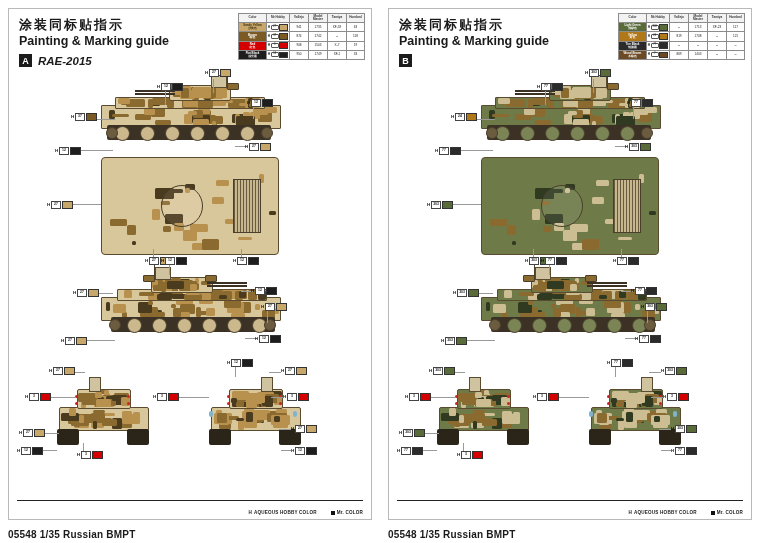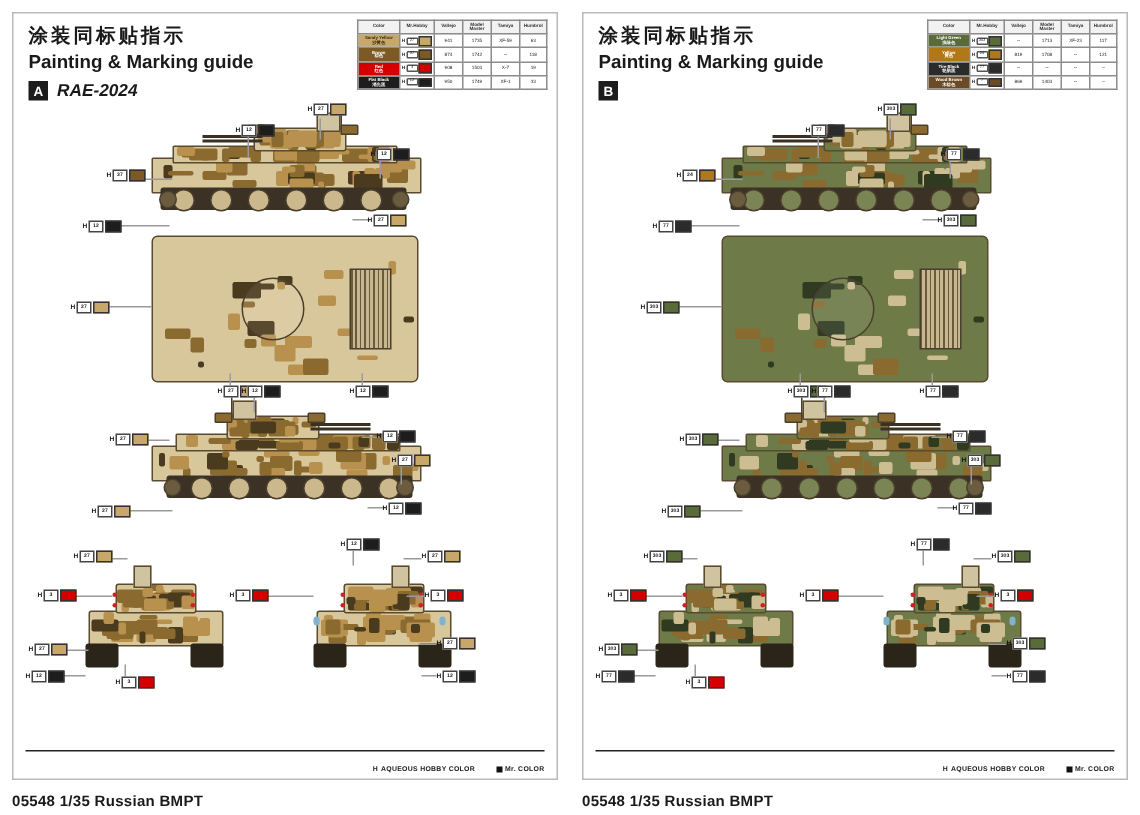--- a/index.html
+++ b/index.html
@@ -70,21 +70,21 @@
 <div class="sheet">
 
   <div class="panel">
     <div class="frame">
 
       <div class="hdr">
         <div class="cn">涂装同标贴指示</div>
         <div class="en">Painting &amp; Marking guide</div>
         <div class="badge-row">
           <span class="sq-badge">A</span>
-          <span class="variant">RAE-2024</span>
+          <span class="variant">RAE-2015</span>
         </div>
       </div>
 
       <table class="ctable">
         <thead>
           <tr>
             <th class="c-color">Color</th>
             <th class="c-hobby">Mr.Hobby</th>
             <th class="c-val">Vallejo</th>
             <th class="c-mm">Model Master</th>

